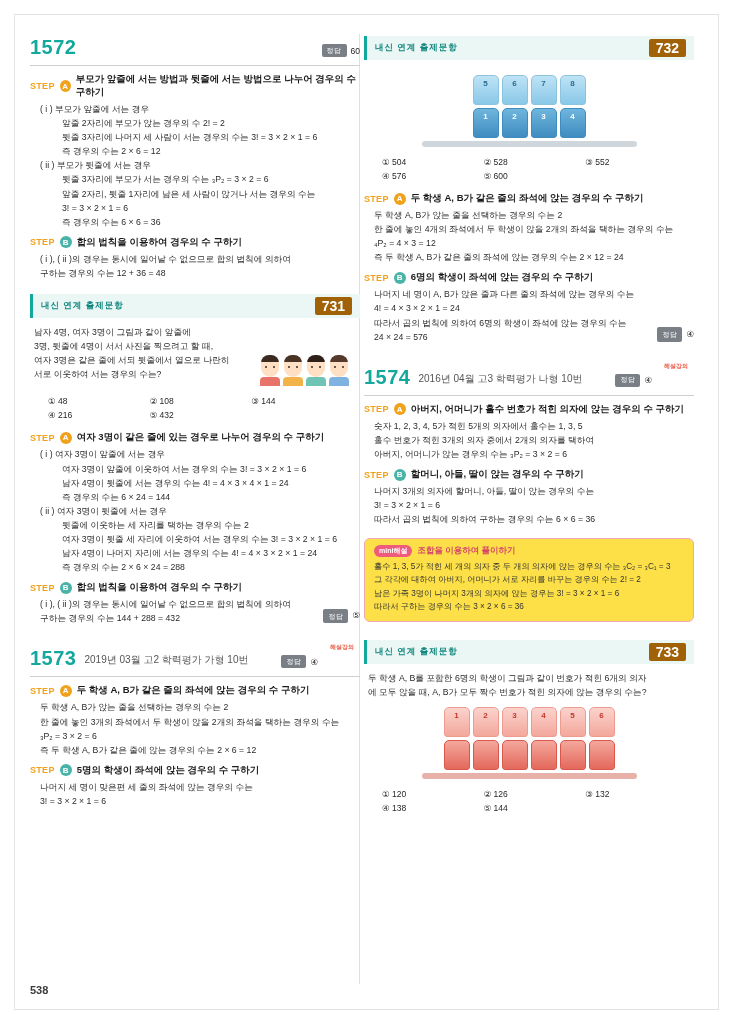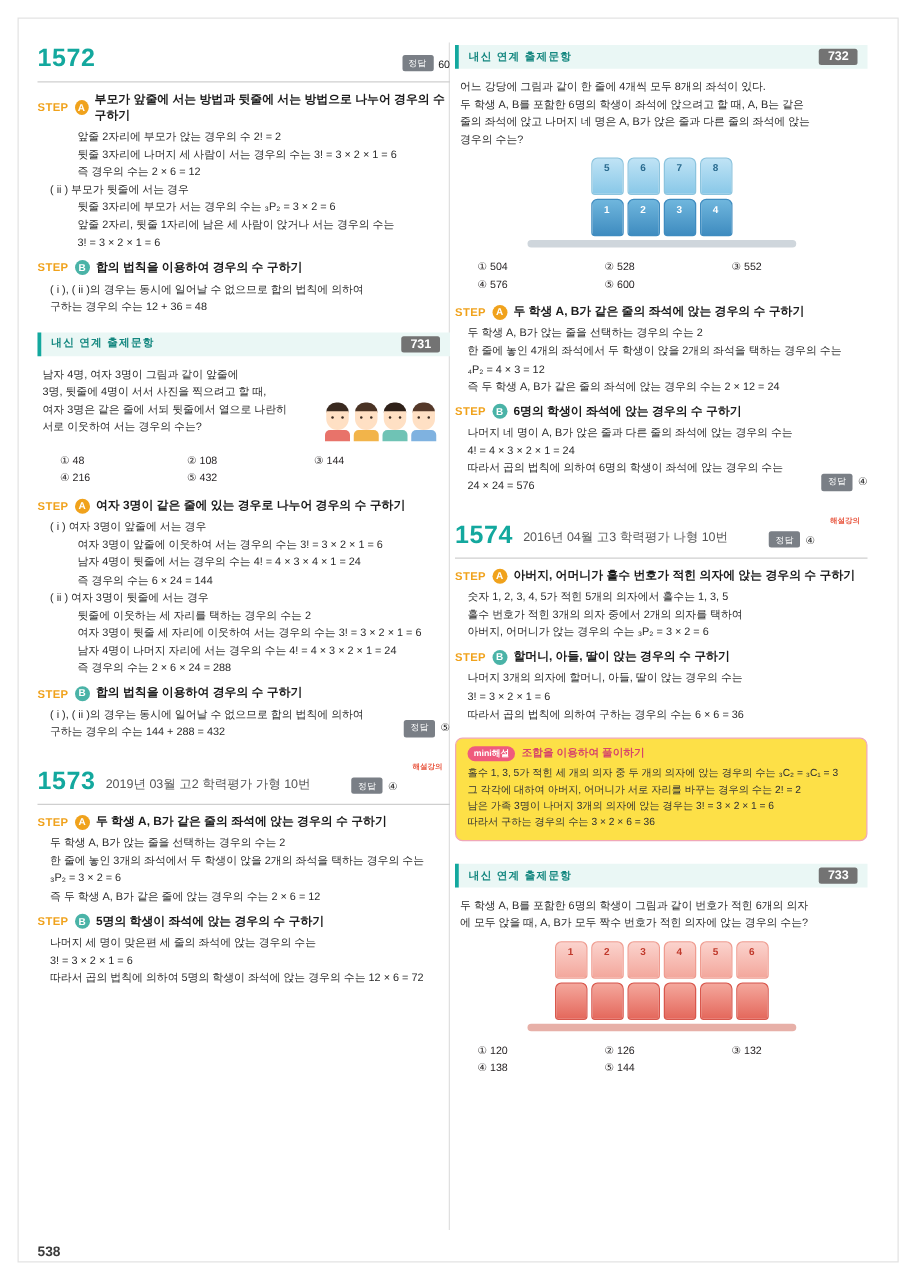--- a/index.html
+++ b/index.html
@@ -89,22 +89,22 @@
 
   
   .linkbox { margin-top: 14px; }
   .linkbox-head {
     display: flex; align-items: center; gap: 6px;
     background: #eaf7f5; border-left: 3px solid #13a89e;
     padding: 3px 8px;
   }
   .linkbox-head .lb-title { color: #13877f; font-size: 8.5px; font-weight: bold; letter-spacing: 1px;}
   .linkbox-head .lb-num {
-    margin-left: auto; background: #737373; color: #fff;
-    font-size: 10px; font-weight: bold; padding: 1px 7px; border-radius: 2px;
+    margin-left: auto; background: #a16207; color: #fff;
+    font-size: 14px; font-weight: bold; padding: 1px 7px; border-radius: 2px;
   }
   .linkbox-body { padding: 7px 4px 2px 4px; }
   .choices {
     display: flex; flex-wrap: wrap; margin-top: 8px;
     font-size: 8.5px; padding-left: 14px;
   }
   .choices .ch { width: 33%; padding: 2px 0; }
 
   
   .minibox {
@@ -143,21 +143,21 @@
     position: relative;
   }
   .seat.blue { background: linear-gradient(#bfe3f5, #89c8e8); color:#2a6b8f; border:1px solid #8cc4de;}
   .seat.navy { background: linear-gradient(#6fb6dd, #3f8cc0); color:#fff; border:1px solid #3f8cc0;}
   .seat.red  { background: linear-gradient(#f4a79c, #e4685c); color:#fff; border:1px solid #d9574c;}
   .seat.redl { background: linear-gradient(#fbd3cd, #f3a79c); color:#c0392b; border:1px solid #ef9c90;}
   .seat-base { height: 6px; background: #cfd6dc; border-radius: 3px; margin-top: 2px;}
   .seat-base.red { background: #e7b0a8; }
 
   .pagenum {
-    position: absolute; left: 30px; bottom: 16px;
+    position: absolute; left: 30px; bottom: 28px;
     font-size: 11px; font-weight: bold; color: #3b3b3b;
   }
 </style>
 </head>
 <body>
 
 <div class="frame"></div>
 <div class="page">
   <div class="divider"></div>
   <div class="columns">
@@ -173,27 +173,29 @@
           </span>
         </div>
         <div class="hr-top"></div>
 
         <div class="step-row">
           <span class="step-word">STEP</span>
           <span class="step-badge badge-a">A</span>
           <span class="step-title">부모가 앞줄에 서는 방법과 뒷줄에 서는 방법으로 나누어 경우의 수 구하기</span>
         </div>
         <div class="body-text indent1">
+          <div>( i ) 부모가 앞줄에 서는 경우</div>
           <div class="indent2">앞줄 2자리에 부모가 앉는 경우의 수 2! = 2</div>
           <div class="indent2">뒷줄 3자리에 나머지 세 사람이 서는 경우의 수는 3! = 3 × 2 × 1 = 6</div>
           <div class="indent2">즉 경우의 수는 2 × 6 = 12</div>
           <div>( ii ) 부모가 뒷줄에 서는 경우</div>
           <div class="indent2">뒷줄 3자리에 부모가 서는 경우의 수는 ₃P₂ = 3 × 2 = 6</div>
           <div class="indent2">앞줄 2자리, 뒷줄 1자리에 남은 세 사람이 앉거나 서는 경우의 수는</div>
           <div class="indent2">3! = 3 × 2 × 1 = 6</div>
+          <div class="indent2">즉 경우의 수는 6 × 6 = 36</div>
         </div>
 
         <div class="step-row">
           <span class="step-word">STEP</span>
           <span class="step-badge badge-b">B</span>
           <span class="step-title">합의 법칙을 이용하여 경우의 수 구하기</span>
         </div>
         <div class="body-text indent1">
           <div>( i ), ( ii )의 경우는 동시에 일어날 수 없으므로 합의 법칙에 의하여</div>
           <div>구하는 경우의 수는 12 + 36 = 48</div>
@@ -303,40 +305,33 @@
         </div>
 
         <div class="step-row">
           <span class="step-word">STEP</span>
           <span class="step-badge badge-b">B</span>
           <span class="step-title">5명의 학생이 좌석에 앉는 경우의 수 구하기</span>
         </div>
         <div class="body-text indent1">
           <div>나머지 세 명이 맞은편 세 줄의 좌석에 앉는 경우의 수는</div>
           <div>3! = 3 × 2 × 1 = 6</div>
-          <div>따라서 곱의 법칙에 의하여 5명의 학생이 좌석에 앉는 경우의 수는 12 × 6 = 72</div>
         </div>
       </div>
 
     </div>
 
     <div class="col">
 
       <div class="linkbox" style="margin-top:10px;">
         <div class="linkbox-head">
           <span class="lb-title">내신 연계 출제문항</span>
           <span class="lb-num">732</span>
         </div>
         <div class="linkbox-body">
-          <div class="body-text">
-            <div>어느 강당에 그림과 같이 한 줄에 4개씩 모두 8개의 좌석이 있다.</div>
-            <div>두 학생 A, B를 포함한 6명의 학생이 좌석에 앉으려고 할 때, A, B는 같은</div>
-            <div>줄의 좌석에 앉고 나머지 네 명은 A, B가 앉은 줄과 다른 줄의 좌석에 앉는</div>
-            <div>경우의 수는?</div>
-          </div>
 
           <div class="seatfig">
             <div class="seat-row">
               <div class="seat blue">5</div>
               <div class="seat blue">6</div>
               <div class="seat blue">7</div>
               <div class="seat blue">8</div>
             </div>
             <div class="seat-row">
               <div class="seat navy">1</div>

